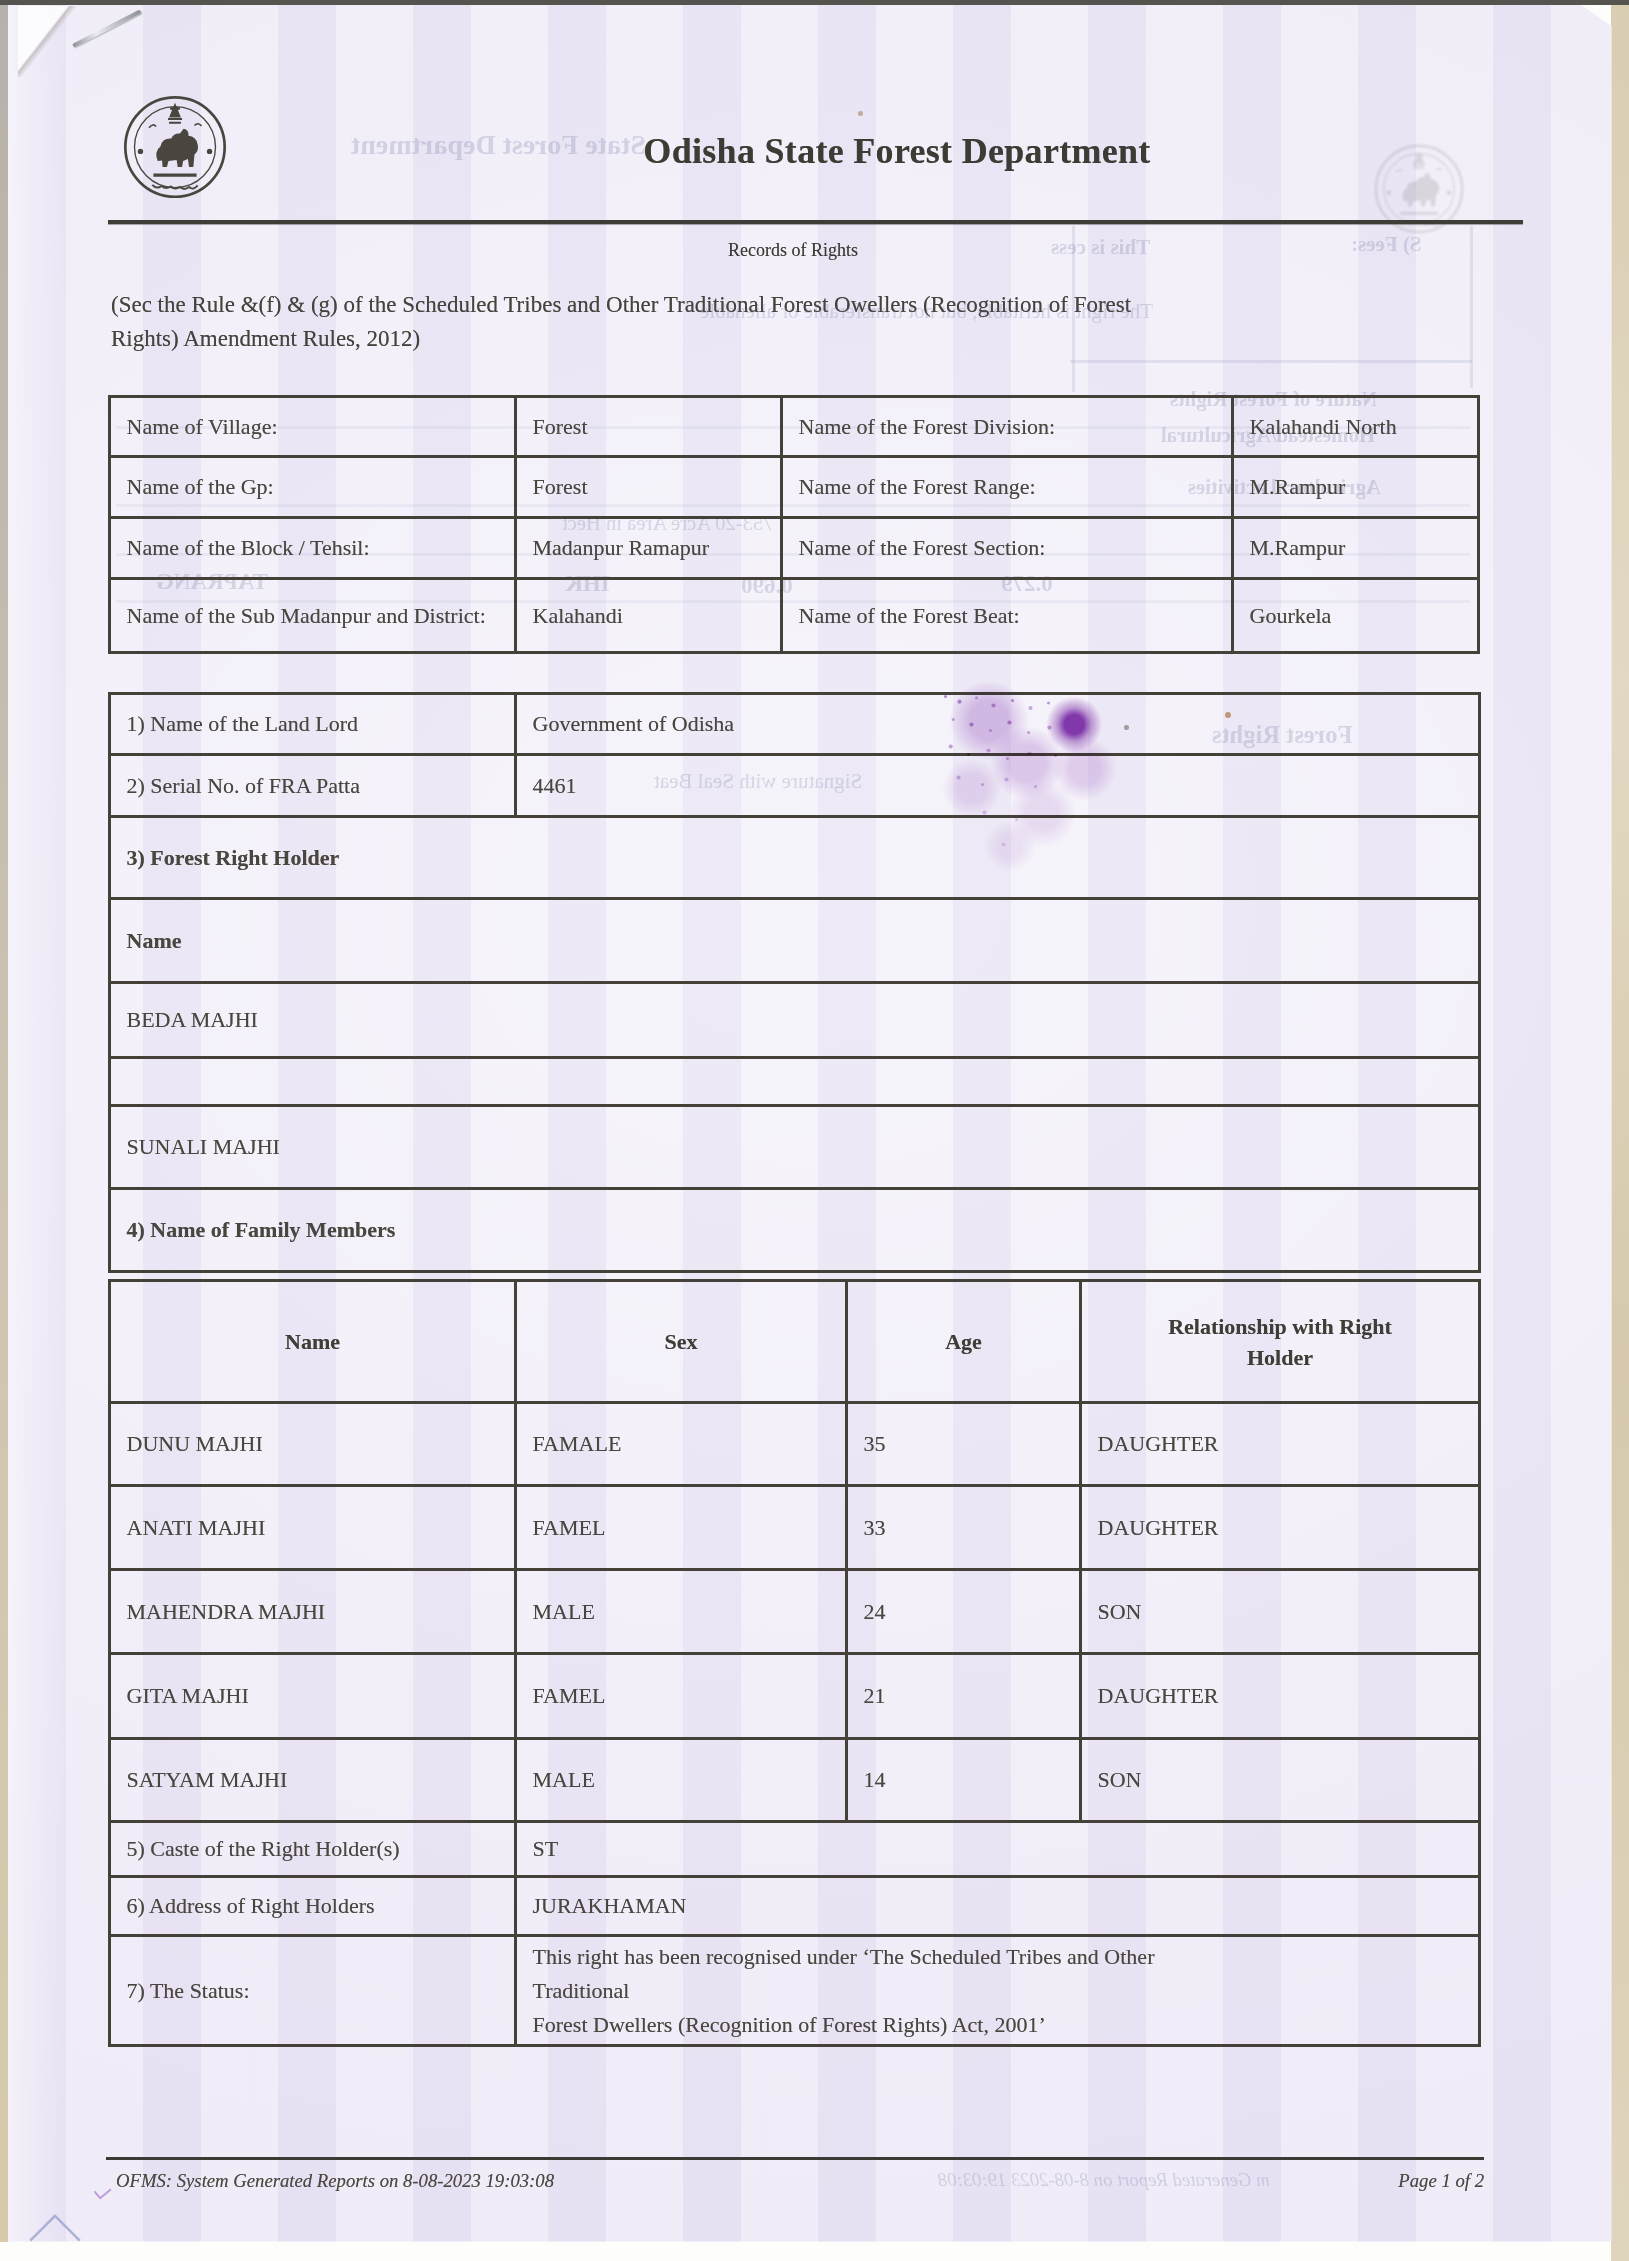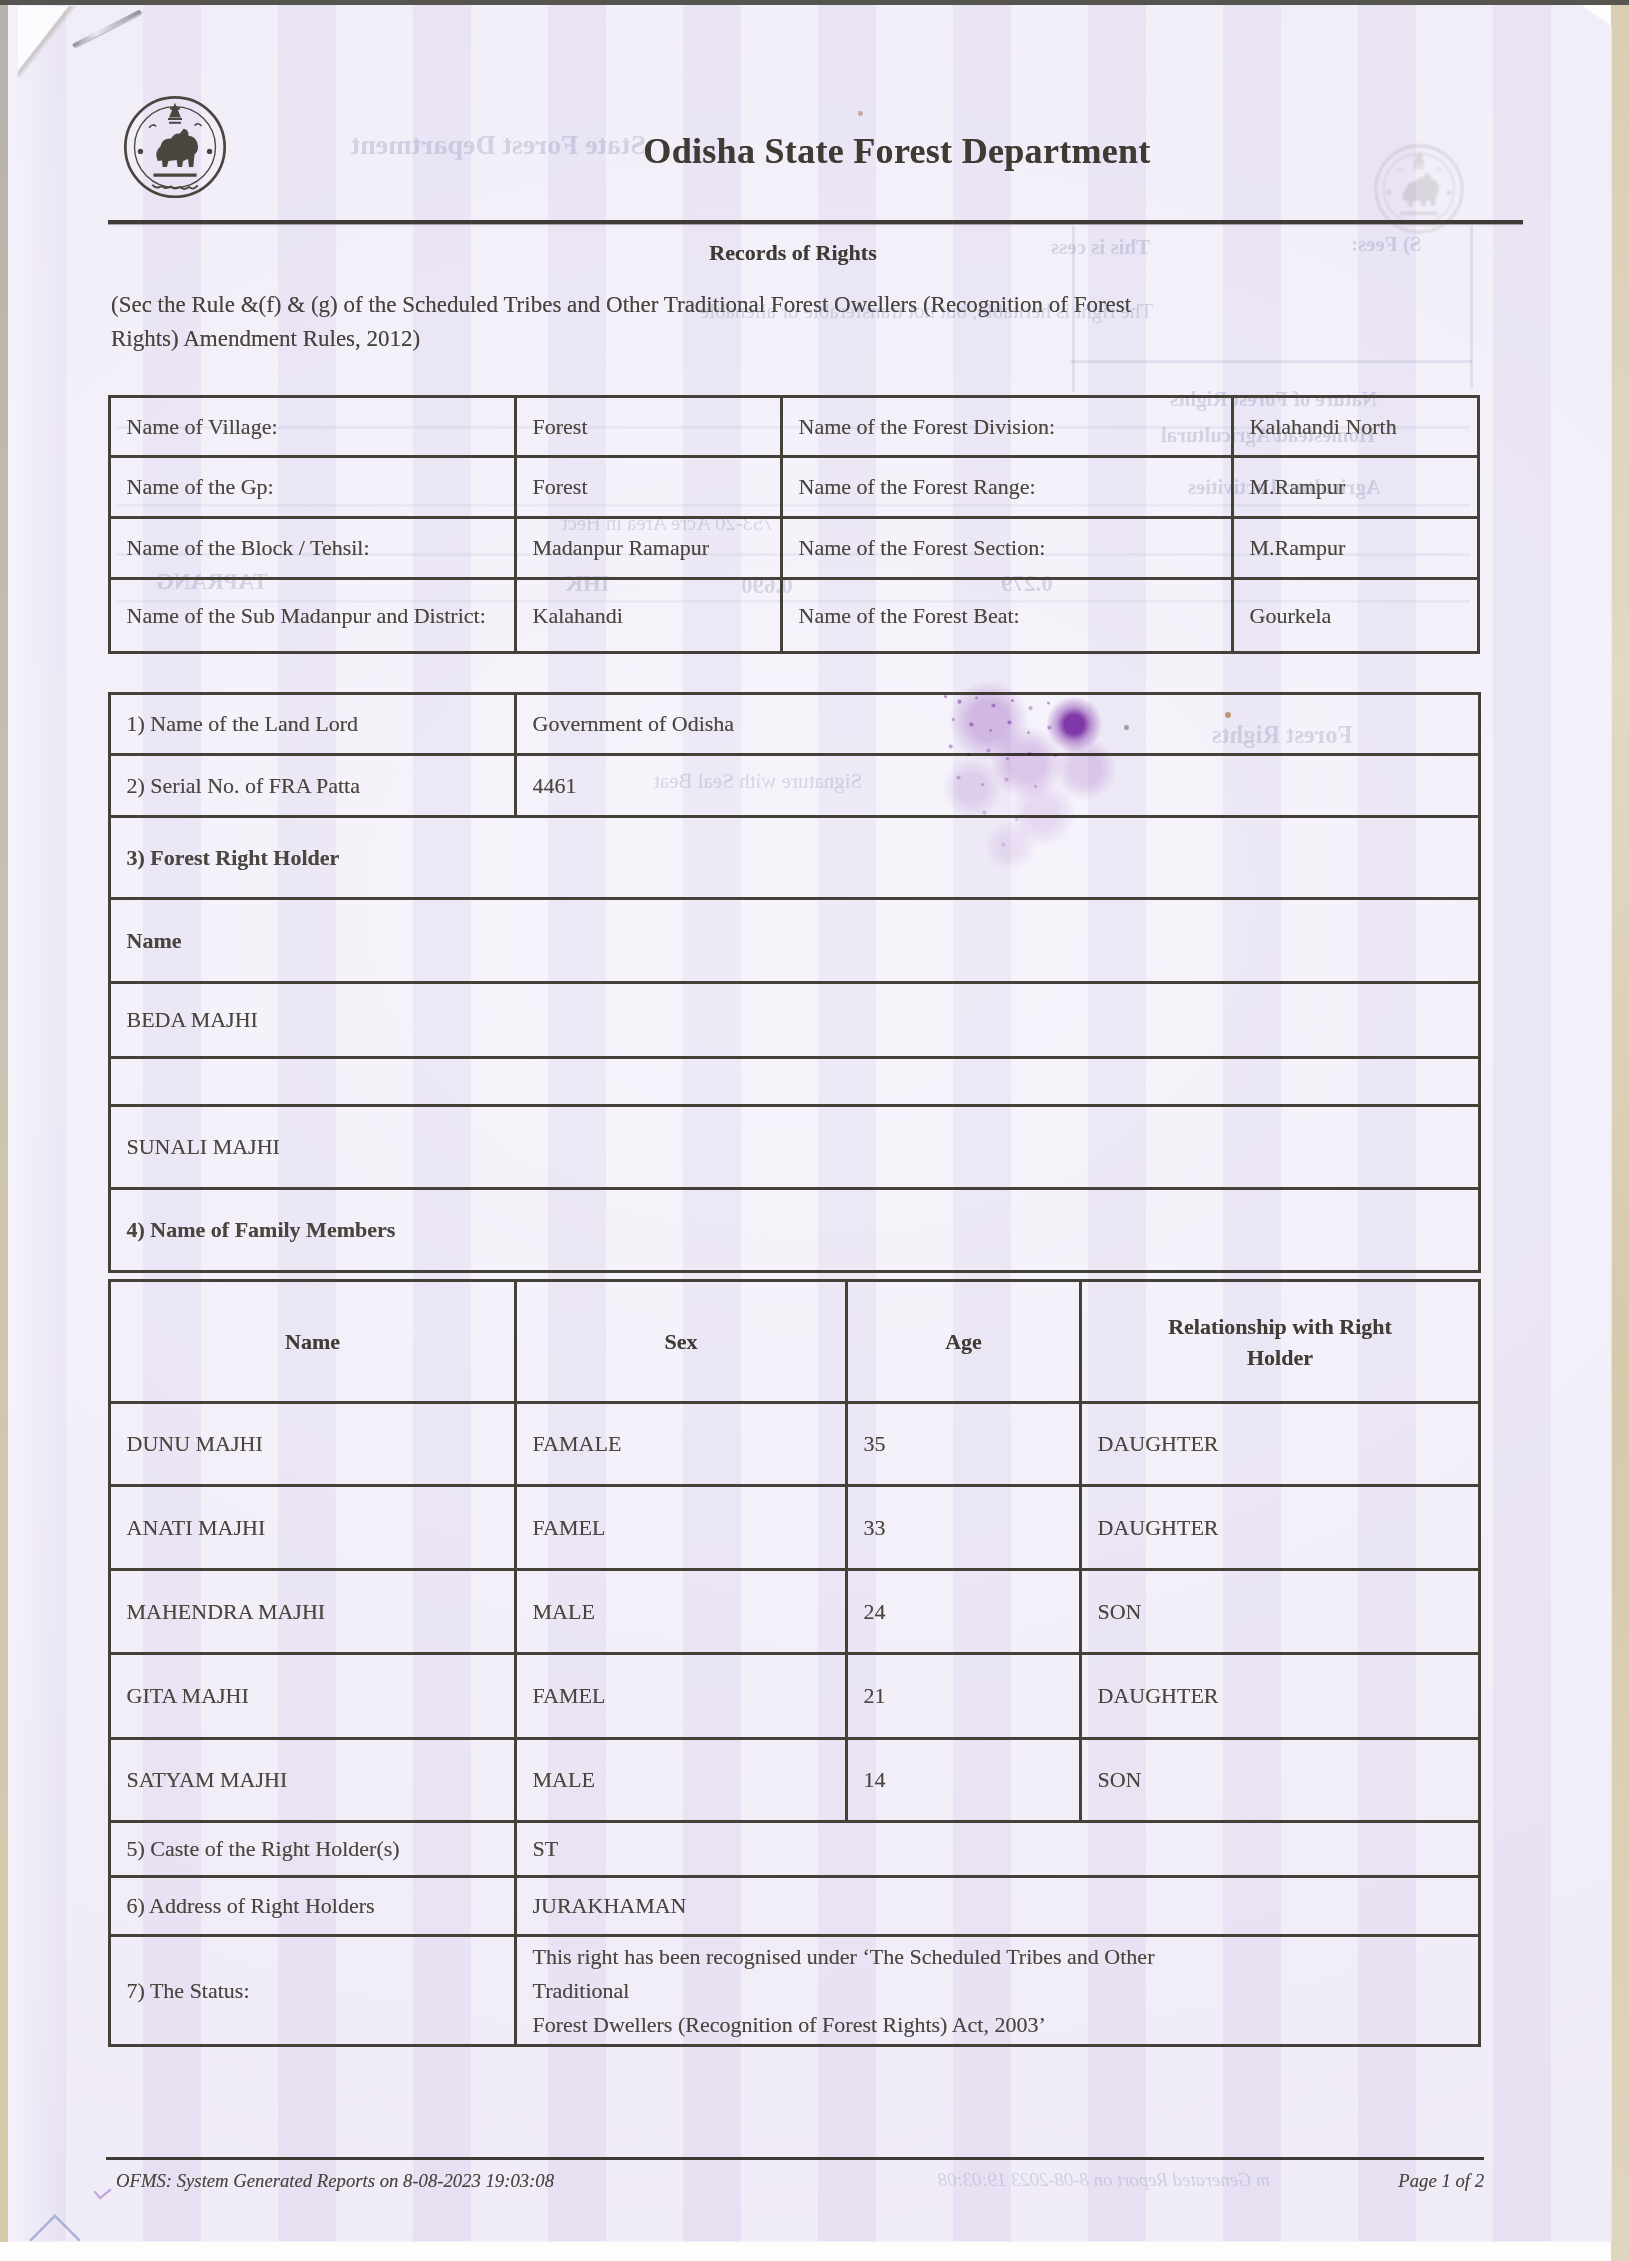--- a/index.html
+++ b/index.html
@@ -18,21 +18,21 @@
     clip-path:polygon(0 0,1573px 0,1604px 22px,1604px 2237px,0 2237px);
     border-radius:2.6px;}
   .content{position:absolute;left:0;top:0;width:1630px;height:2261px;z-index:3;color:#47433d;}
   .abs{position:absolute;}
   .doc-text{text-shadow:0 0 0.6px rgba(62,57,52,.5);}
 
   
   .org-title{left:0;top:130px;width:1630px;text-align:center;padding-left:164px;box-sizing:border-box;
     font-size:36px;font-weight:bold;color:#3e3a34;letter-spacing:0.3px;}
   .rule-top{left:108px;top:220px;width:1415px;height:3.9px;background:#403d38;box-shadow:0 0.6px 0.6px rgba(60,55,50,.4);}
-  .records-title{left:108px;top:240px;width:1370px;text-align:center;font-size:22px;font-weight:bold;color:#3e3a34;}
+  .records-title{left:108px;top:240px;width:1370px;text-align:center;font-size:18px;font-weight:normal;color:#3e3a34;}
   .subtitle{left:111px;top:288px;width:1412px;font-size:23px;line-height:34px;white-space:pre-line;color:#46423c;}
 
   
   table.doc{position:absolute;border-collapse:collapse;table-layout:fixed;}
   table.doc td,table.doc th{border:3.2px solid #454139;vertical-align:middle;font-size:22px;color:#4a463f;
     padding:2.6px 9px 2.6px 15.5px;overflow:hidden;text-shadow:0 0 0.6px rgba(62,57,52,.45);}
   table.doc th{text-align:center;font-weight:bold;padding:2.6px 5.2px;color:#403c36;}
   .b{font-weight:bold;color:#3e3a34;}
   .pre{white-space:pre-line;line-height:34px;}
   .hdr-wrap{display:inline-block;max-width:239px;line-height:31px;}
@@ -277,21 +277,21 @@
       <td>ST</td>
     </tr>
     <tr style="height:59px">
       <td>6) Address of Right Holders</td>
       <td>JURAKHAMAN</td>
     </tr>
     <tr style="height:106px">
       <td>7) The Status:</td>
       <td class="pre">This right has been recognised under ‘The Scheduled Tribes and Other
 Traditional
-Forest Dwellers (Recognition of Forest Rights) Act, 2003’</td>
+Forest Dwellers (Recognition of Forest Rights) Act, 2001’</td>
     </tr>
   </tbody>
     </table>
 
   <div class="abs rule-bottom"></div>
   <div class="abs footer-left doc-text">OFMS: System Generated Reports on 8-08-2023 19:03:08</div>
   <div class="abs footer-right doc-text">Page 1 of 2</div>
   <span class="bleed" style="left:938px;top:2169px;font-size:18.7px;font-style:italic;font-weight:normal;">m Generated Report on 8-08-2023 19:03:08</span>
 
   <div class="abs stain">

